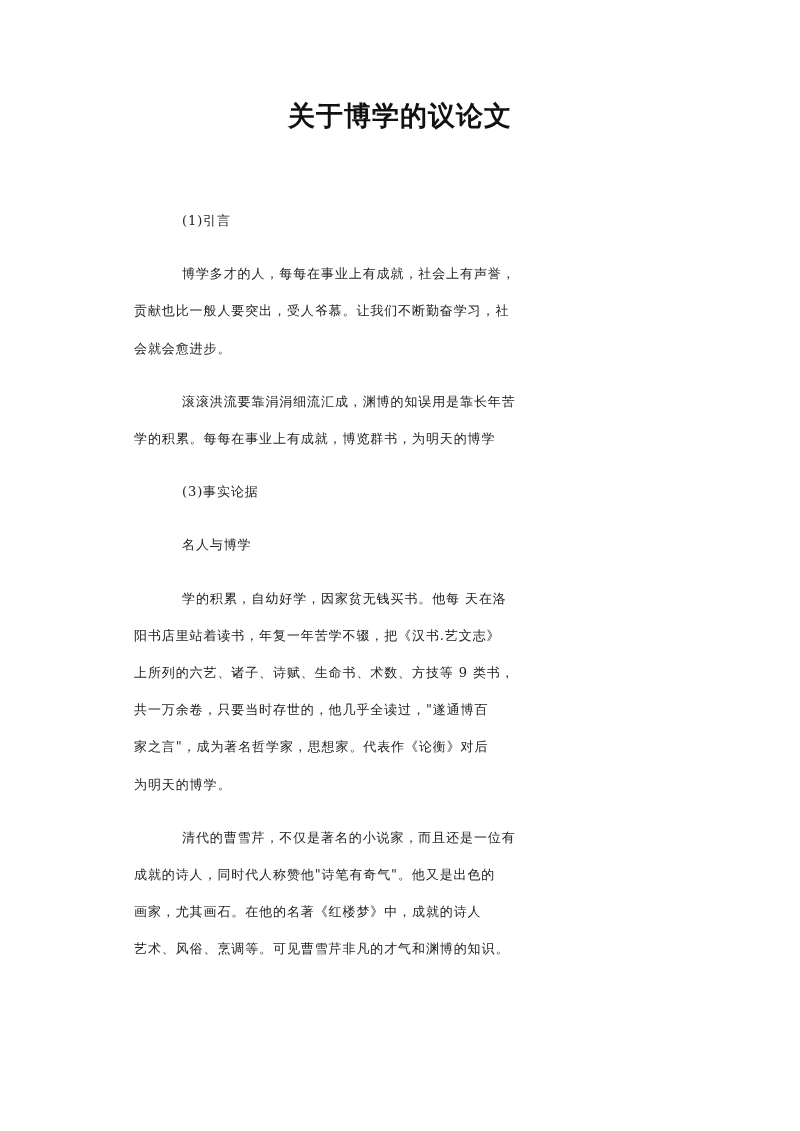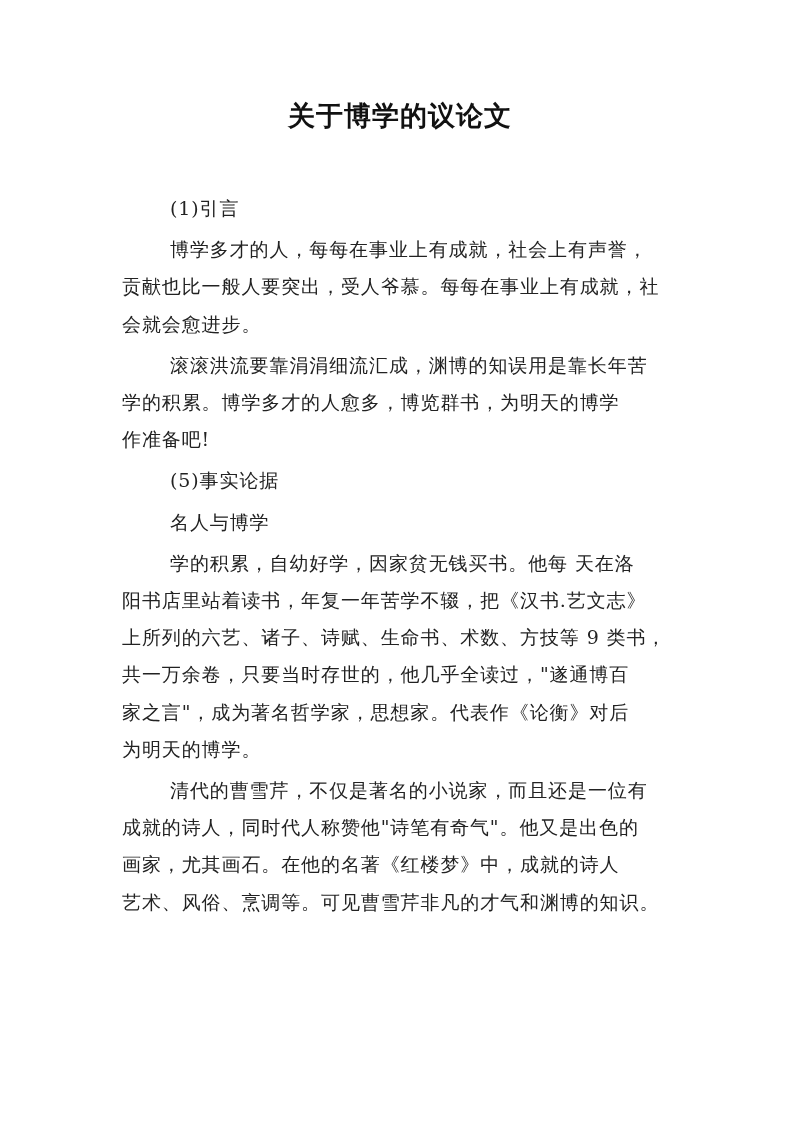--- a/index.html
+++ b/index.html
@@ -3,47 +3,46 @@
 <meta charset="utf-8">
 <style>
   html, body { margin: 0; padding: 0; background: #ffffff; }
   body { width: 800px; height: 1131px; position: relative; overflow: hidden;
          font-family: "DejaVu Serif", "Liberation Serif", serif; color: #1a1a1a; }
   .page { position: absolute; left: 0; top: 0; width: 800px; height: 1131px; background: #fff; }
   .title { position: absolute; top: 98px; left: 0; width: 800px; text-align: center;
            font-family: "DejaVu Sans", "Liberation Sans", sans-serif; font-weight: bold;
            font-size: 27px; letter-spacing: 1px; color: #111; }
   .body { position: absolute; left: 118px; top: 186px; width: 564px; }
-  .p { font-size: 19px; line-height: 37.2px; margin: 4px; text-align: justify;
+  .p { font-size: 13px; line-height: 37.2px; margin: 16px; text-align: justify;
        text-align-last: left; letter-spacing: 0.9px; color: #222; }
   .indent { text-indent: 48px; }
   .line { display: block; white-space: nowrap; }
 </style>
 </head>
 <body>
 
 <div class="page">
   <div class="title">关于博学的议论文</div>
 
   <div class="body">
     <p class="p indent">
       <span class="line">(1)引言</span>
     </p>
     <p class="p indent">
       <span class="line">博学多才的人，每每在事业上有成就，社会上有声誉，</span>
-      <span class="line" style="text-indent:0">贡献也比一般人要突出，受人爷慕。每每在事业上有成就，社</span>
+      <span class="line" style="text-indent:0">贡献也比一般人要突出，受人爷慕。让我们不断勤奋学习，社</span>
       <span class="line" style="text-indent:0">会就会愈进步。</span>
     </p>
     <p class="p indent">
       <span class="line">滚滚洪流要靠涓涓细流汇成，渊博的知误用是靠长年苦</span>
-      <span class="line" style="text-indent:0">学的积累。博学多才的人愈多，博览群书，为明天的博学</span>
-      <span class="line" style="text-indent:0">作准备吧!</span>
+      <span class="line" style="text-indent:0">学的积累。每每在事业上有成就，博览群书，为明天的博学</span>
     </p>
     <p class="p indent">
-      <span class="line">(5)事实论据</span>
+      <span class="line">(3)事实论据</span>
     </p>
     <p class="p indent">
       <span class="line">名人与博学</span>
     </p>
     <p class="p indent">
       <span class="line">学的积累，自幼好学，因家贫无钱买书。他每 天在洛</span>
       <span class="line" style="text-indent:0">阳书店里站着读书，年复一年苦学不辍，把《汉书.艺文志》</span>
       <span class="line" style="text-indent:0">上所列的六艺、诸子、诗赋、生命书、术数、方技等 9 类书，</span>
       <span class="line" style="text-indent:0">共一万余卷，只要当时存世的，他几乎全读过，"遂通博百</span>
       <span class="line" style="text-indent:0">家之言"，成为著名哲学家，思想家。代表作《论衡》对后</span>

